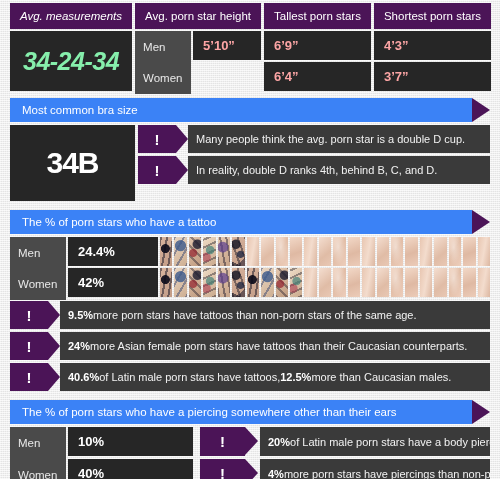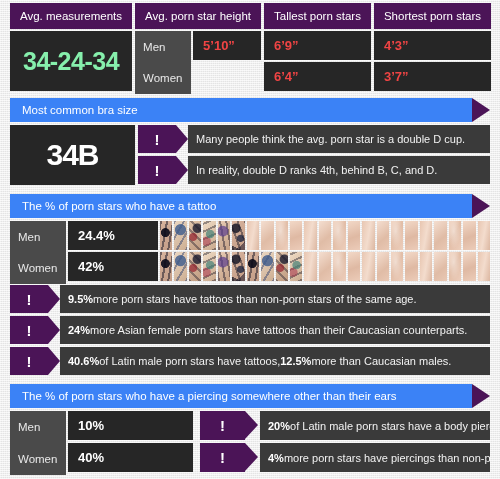--- a/index.html
+++ b/index.html
@@ -62,30 +62,30 @@
     color: #e8e8e8;
     font-size: 11.5px;
     display: flex;
     align-items: center;
     padding: 16px 8px;
     box-sizing: border-box;
     width: 56px;
   }
   .val-cell {
     background: #262626;
-    color: #ef4444;
+    color: #fca5a5;
     font-size: 13px;
     font-weight: bold;
     display: flex;
     align-items: center;
     padding: 0 10px;
     box-sizing: border-box;
     flex: 1;
   }
-  .col-a { width: 125px; }
+  .col-a { width: 125px; font-style: italic; }
   .col-b { width: 146px; }
   .col-c { width: 120px; }
   .col-d { width: 120px; }
 
   
   .banner {
     position: relative;
     height: 24px;
     background: #3b82f6;
     color: #ffffff;
@@ -105,21 +105,21 @@
     border-top: 12px solid transparent;
     border-bottom: 12px solid transparent;
     border-left: 18px solid #4b1457;
   }
 
   
   .sec2 { margin-top: 7px; }
   .sec2-body { display: flex; gap: 3px; margin-top: 3px; }
   .bra-box {
     width: 125px;
-    height: 60px;
+    height: 76px;
     background: #262626;
     color: #ffffff;
     font-size: 30px;
     font-weight: bold;
     letter-spacing: -1px;
     display: flex;
     align-items: center;
     justify-content: center;
     box-sizing: border-box;
   }

